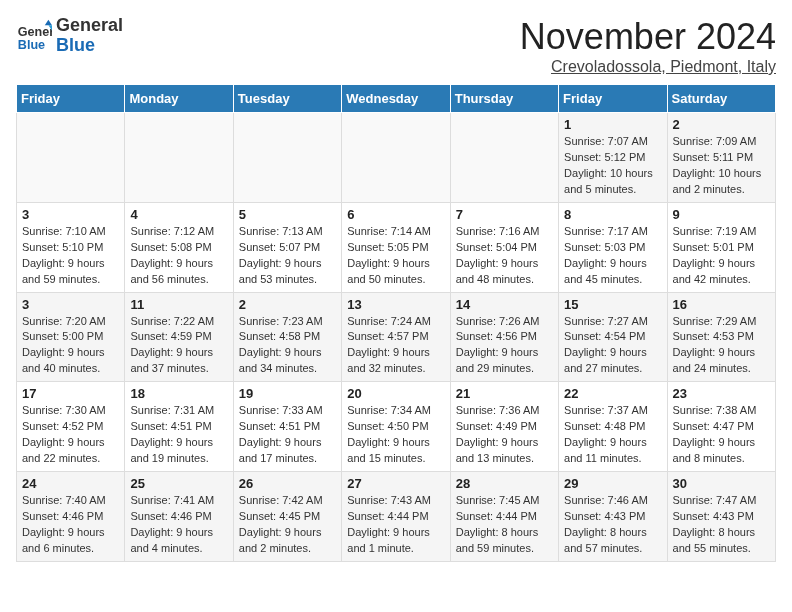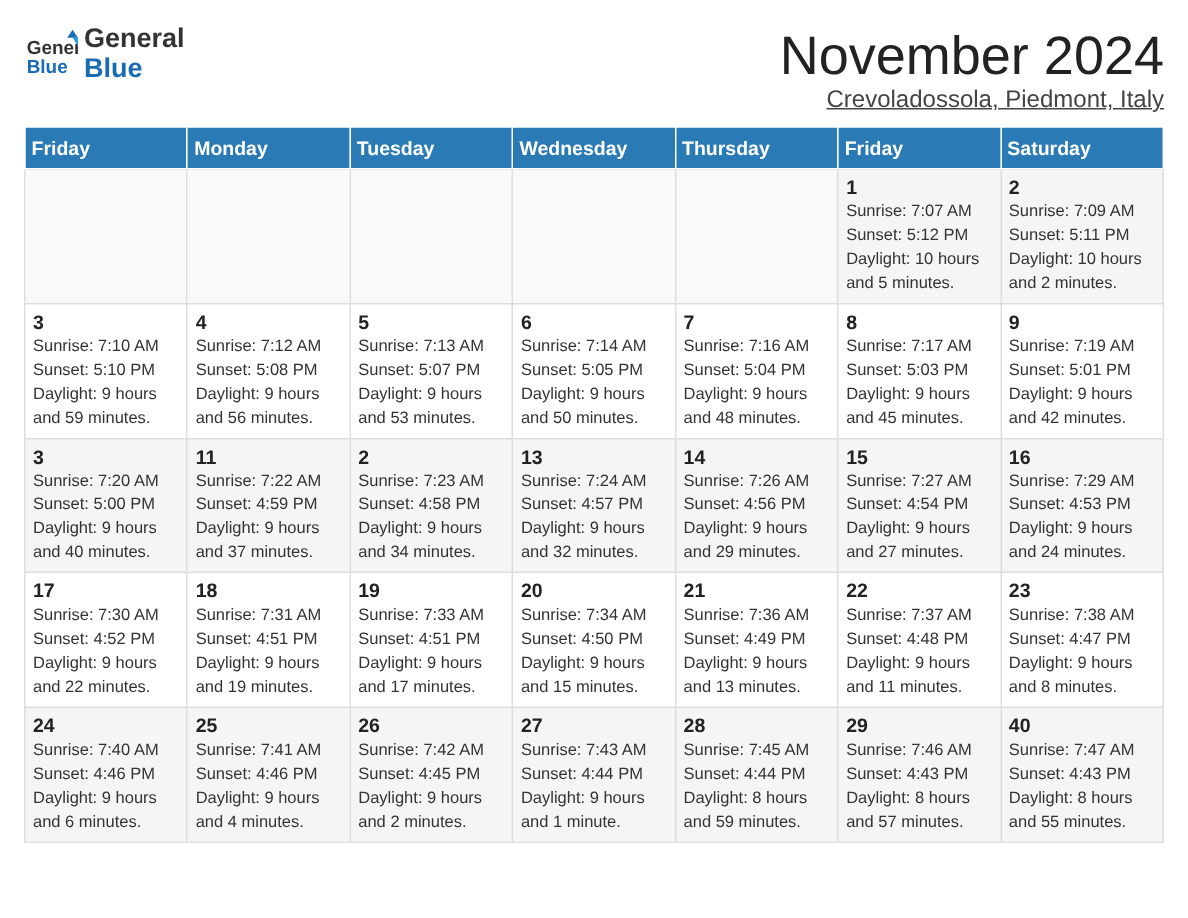--- a/index.html
+++ b/index.html
@@ -246,18 +246,18 @@
         </td>
         <td>
           <span class="day-number">28</span>
           <div class="day-info">Sunrise: 7:45 AM<br>Sunset: 4:44 PM<br>Daylight: 8 hours and 59 minutes.</div>
         </td>
         <td>
           <span class="day-number">29</span>
           <div class="day-info">Sunrise: 7:46 AM<br>Sunset: 4:43 PM<br>Daylight: 8 hours and 57 minutes.</div>
         </td>
         <td>
-          <span class="day-number">40</span>
+          <span class="day-number">30</span>
           <div class="day-info">Sunrise: 7:47 AM<br>Sunset: 4:43 PM<br>Daylight: 8 hours and 55 minutes.</div>
         </td>
       </tr>
     </tbody>
 </table>
 
 </body></html>

